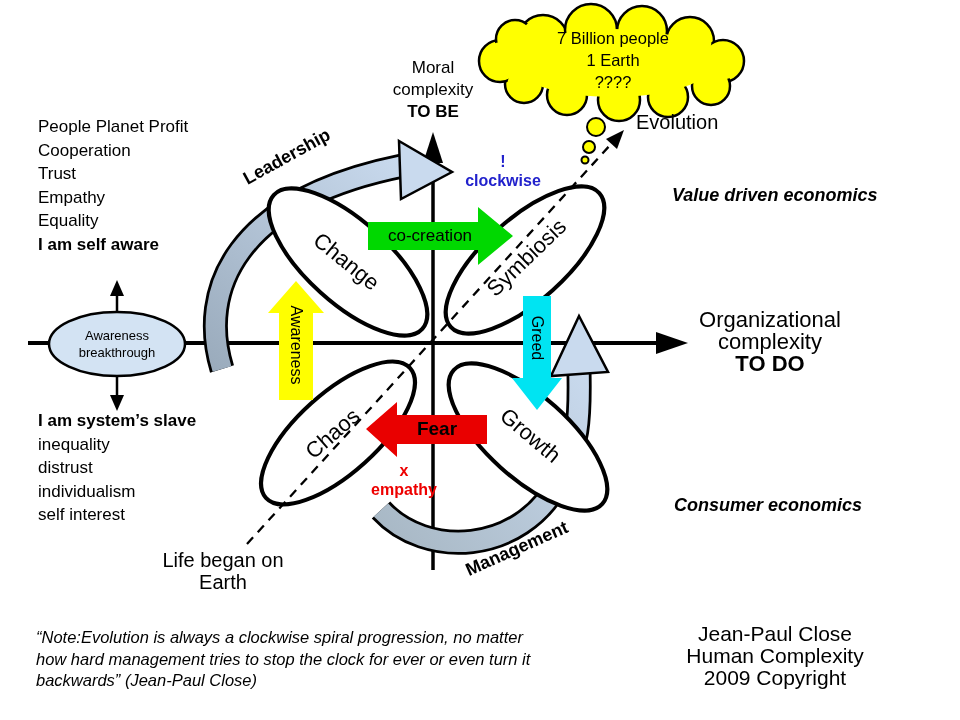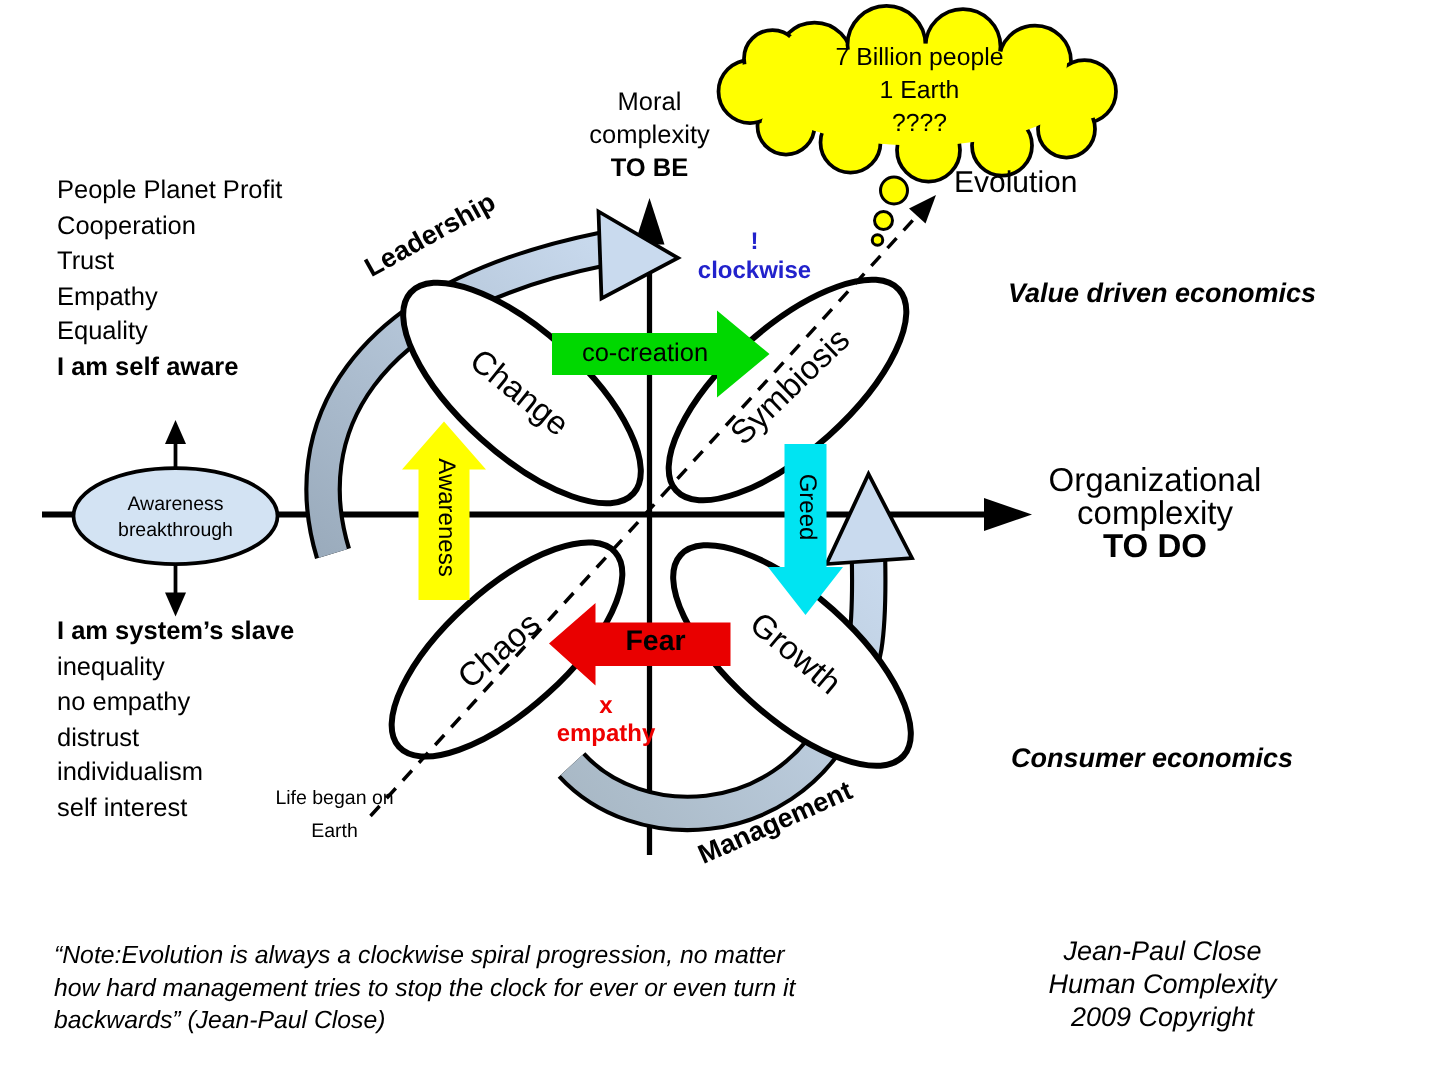--- a/index.html
+++ b/index.html
@@ -14,21 +14,21 @@
   .b{font-weight:bold;}
   .list{font-size:17px;line-height:23.5px;}
   .axis-label{font-size:17px;line-height:22px;}
   .ellipse-label{font-size:22px;}
   .band-label{font-size:18px;font-weight:bold;}
   .small2{font-size:13px;line-height:17px;}
   .note{font-size:16px;font-weight:bold;line-height:19px;}
   .wellness{color:#2222cc;}
   .crisis{color:#ee0000;}
   .quote{font-size:16.5px;line-height:21.5px;font-style:italic;white-space:normal;}
-  .credit{font-size:18px;line-height:22px;font-style:italic;}
+  .credit{font-size:21px;line-height:22px;}
   .econ{font-size:18px;font-weight:bold;font-style:italic;}
 </style>
 </head>
 <body>
 
 <div id="stage">
 
 <svg width="960" height="720" viewBox="0 0 960 720">
   <defs>
     <linearGradient id="gradLead" gradientUnits="userSpaceOnUse" x1="215" y1="372" x2="400" y2="155">
@@ -144,32 +144,31 @@
   <div>Cooperation</div>
   <div>Trust</div>
   <div>Empathy</div>
   <div>Equality</div>
   <div class="b">I am self aware</div>
 </div>
 
 <div class="lbl list" style="left:38px;top:409px;">
   <div class="b">I am system’s  slave</div>
   <div>inequality</div>
-  <div>no empathy</div>
   <div>distrust</div>
   <div>individualism</div>
   <div>self interest</div>
 </div>
 
 <div class="lbl small2 ctr" style="left:59px;top:327px;width:116px;">
   <div>Awareness</div>
   <div>breakthrough</div>
 </div>
 
-<div class="lbl ctr" style="left:157px;top:521px;width:132px;font-size:13px;line-height:22px;">
+<div class="lbl ctr" style="left:157px;top:549px;width:132px;font-size:20px;line-height:22px;">
   <div>Life began on</div>
   <div>Earth</div>
 </div>
 
 <div class="lbl ellipse-label rot" style="left:346px;top:262px;transform:translate(-50%,-50%) rotate(39deg);">Change</div>
 <div class="lbl ellipse-label rot" style="left:527px;top:258px;transform:translate(-50%,-50%) rotate(-44deg);">Symbiosis</div>
 <div class="lbl ellipse-label rot" style="left:333px;top:434px;transform:translate(-50%,-50%) rotate(-41deg);">Chaos</div>
 <div class="lbl ellipse-label rot" style="left:530px;top:436px;transform:translate(-50%,-50%) rotate(40deg);">Growth</div>
 
 <div class="lbl rot" style="left:430px;top:236px;font-size:17px;transform:translate(-50%,-50%);">co-creation</div>

